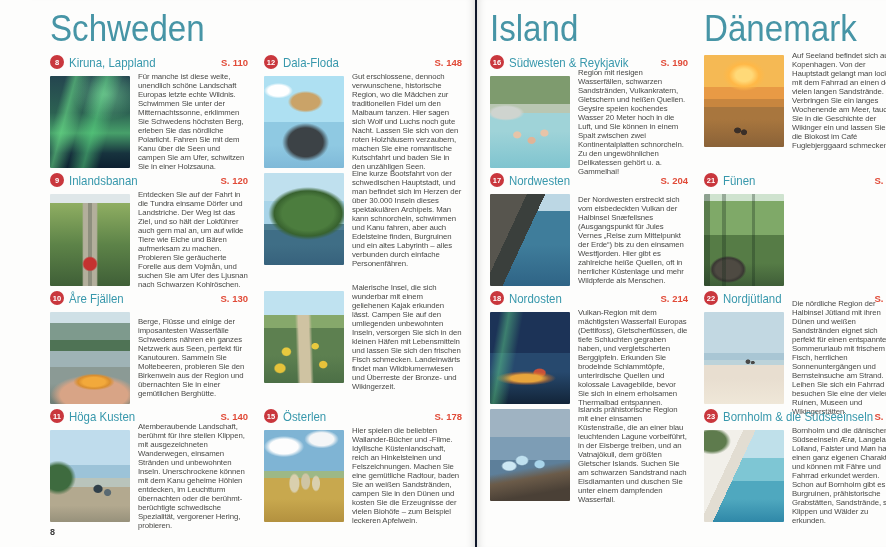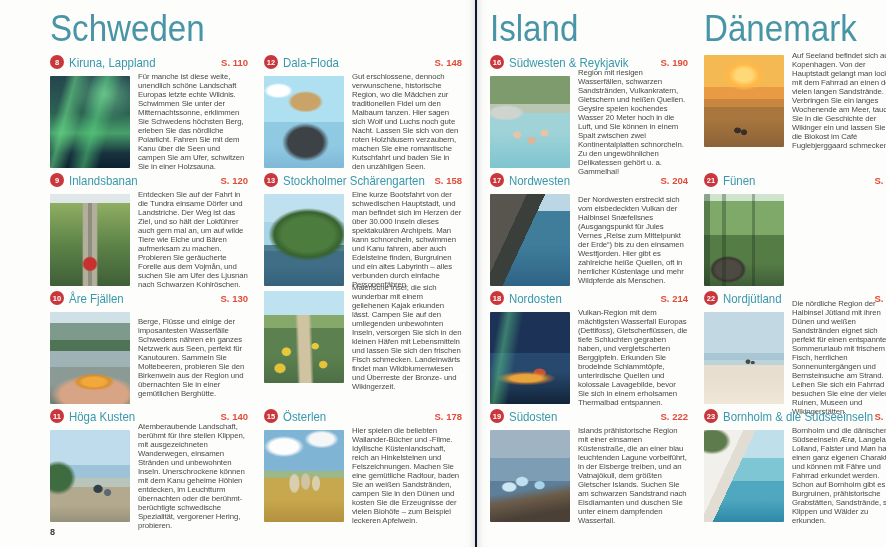--- a/index.html
+++ b/index.html
@@ -178,25 +178,20 @@
             <h2 class="entry-title">Dala-Floda</h2>
             <span class="pageref">S. 148</span>
           </div>
           <div class="entry-body">
             <div class="ph ph-dala"></div>
             <p class="desc">Gut erschlossene, dennoch verwunschene, historische Region, wo die Mädchen zur traditionellen Fidel um den Maibaum tanzen. Hier sagen sich Wolf und Luchs noch gute Nacht. Lassen Sie sich von den roten Holzhäusern verzaubern, machen Sie eine romantische Kutschfahrt und baden Sie in den unzähligen Seen.</p>
           </div>
         </article>
 
         <article class="entry">
-          <div class="entry-head">
-            <span class="badge">13</span>
-            <h2 class="entry-title">Stockholmer Schärengarten</h2>
-            <span class="pageref">S. 158</span>
-          </div>
           <div class="entry-body">
             <div class="ph ph-skargarden"></div>
             <p class="desc">Eine kurze Bootsfahrt von der schwedischen Hauptstadt, und man befindet sich im Herzen der über 30.000 Inseln dieses spektakulären Archipels. Man kann schnorcheln, schwimmen und Kanu fahren, aber auch Edelsteine finden, Burgruinen und ein altes Labyrinth – alles verbunden durch einfache Personenfähren.</p>
           </div>
         </article>
 
         <article class="entry">
           <div class="entry-body">
             <div class="ph ph-tjorn"></div>
             <p class="desc">Malerische Insel, die sich wunderbar mit einem geliehenen Kajak erkunden lässt. Campen Sie auf den umliegenden unbewohnten Inseln, versorgen Sie sich in den kleinen Häfen mit Lebensmitteln und lassen Sie sich den frischen Fisch schmecken. Landeinwärts findet man Wildblumenwiesen und Überreste der Bronze- und Wikingerzeit.</p>
@@ -256,25 +251,20 @@
             <h2 class="entry-title">Nordosten</h2>
             <span class="pageref">S. 214</span>
           </div>
           <div class="entry-body">
             <div class="ph ph-nordosten"></div>
             <p class="desc">Vulkan-Region mit dem mächtigsten Wasserfall Europas (Dettifoss), Gletscherflüssen, die tiefe Schluchten gegraben haben, und vergletscherten Berggipfeln. Erkunden Sie brodelnde Schlammtöpfe, unterirdische Quellen und kolossale Lavagebilde, bevor Sie sich in einem erholsamen Thermalbad entspannen.</p>
           </div>
         </article>
 
         <article class="entry">
-          <div class="entry-head">
-            <span class="badge">19</span>
-            <h2 class="entry-title">Südosten</h2>
-            <span class="pageref">S. 222</span>
-          </div>
           <div class="entry-body">
             <div class="ph ph-sudosten"></div>
             <p class="desc">Islands prähistorische Region mit einer einsamen Küstenstraße, die an einer blau leuchtenden Lagune vorbeiführt, in der Eisberge treiben, und an Vatnajökull, dem größten Gletscher Islands. Suchen Sie am schwarzen Sandstrand nach Eisdiamanten und duschen Sie unter einem dampfenden Wasserfall.</p>
           </div>
         </article>
       </div>
 
       <div class="col">
         <div class="col-heading">
             <h1>Dänemark</h1>

